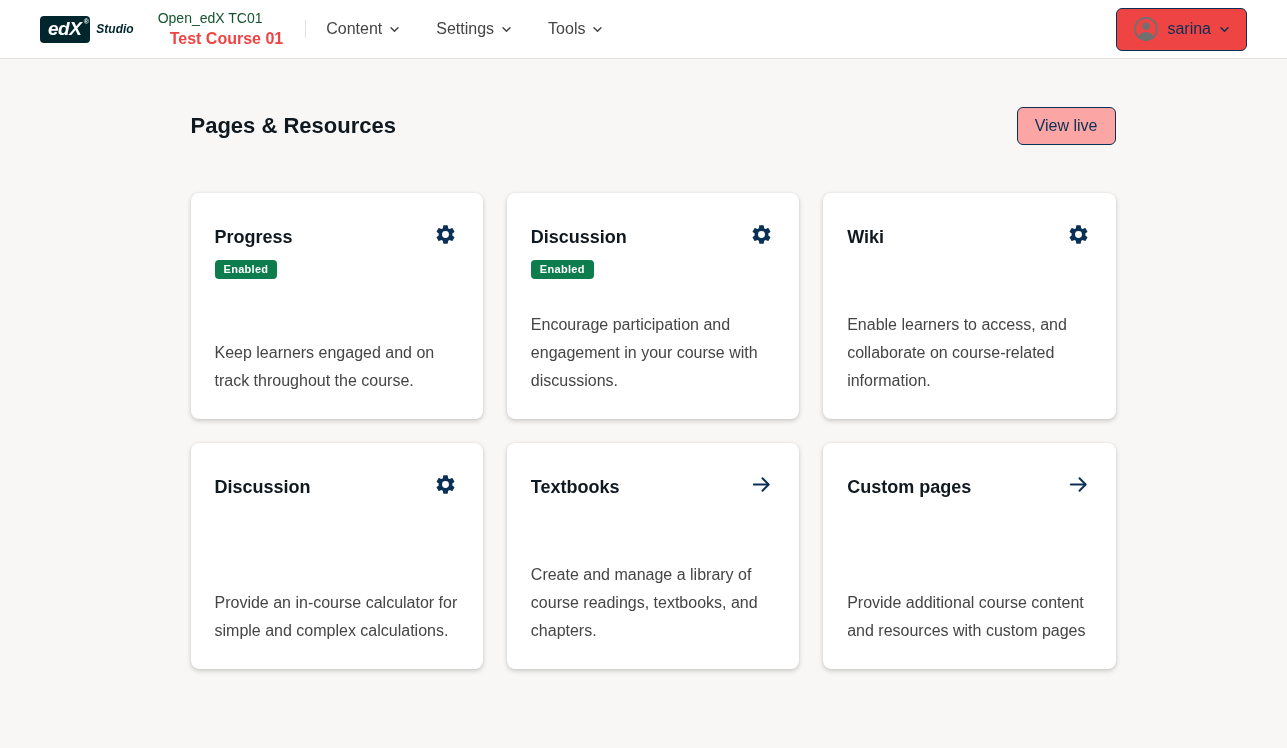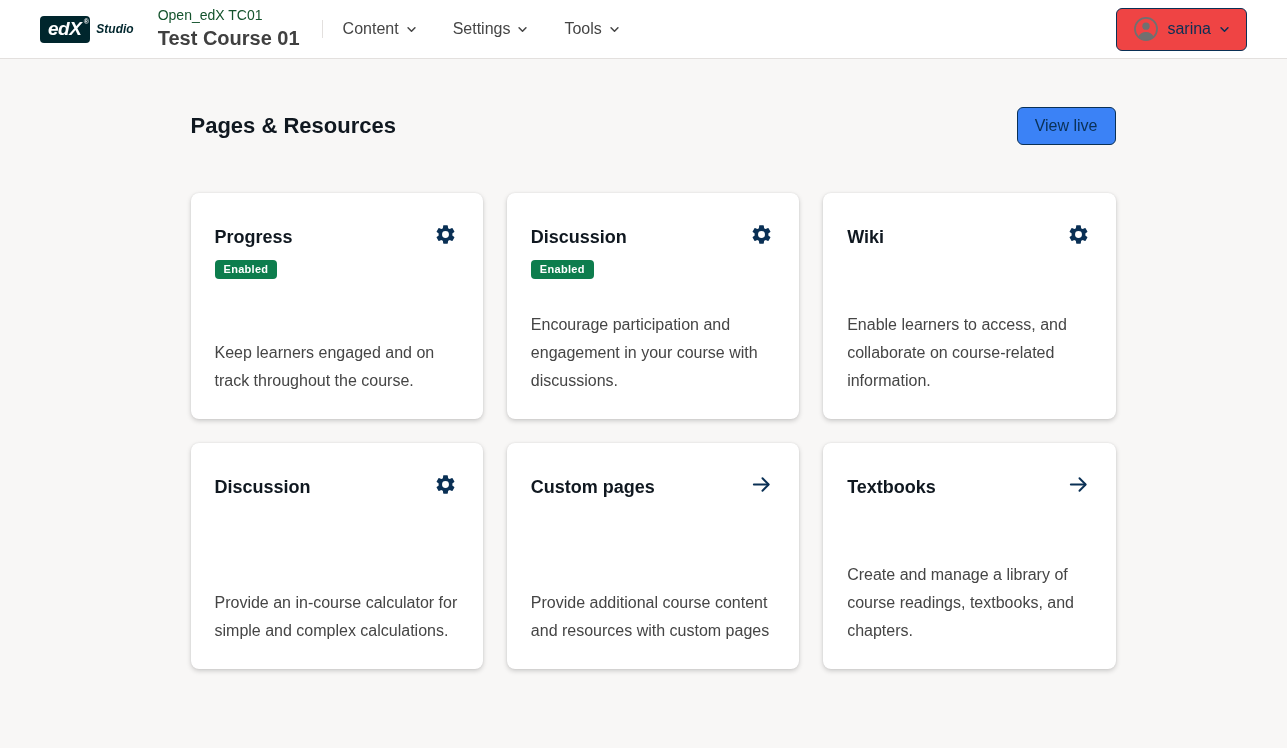--- a/index.html
+++ b/index.html
@@ -48,21 +48,21 @@
     font-size: 12px;
     color: #00262D;
   }
   .course-info {
     margin-left: 24px;
     display: flex; flex-direction: column; justify-content: center;
     line-height: 1.35;
     cursor: pointer;
   }
   .course-org { font-size: 14px; color: #14532d; }
-  .course-title { font-size: 20px; font-weight: 700; color: #404040; }
+  .course-title { font-size: 16px; font-weight: 700; color: #ef4444; margin-left: 12px; }
 
   .main-nav {
     margin-left: 22px;
     border-left: 1px solid #E3E0DE;
     display: flex; align-items: center;
     gap: 36px;
     padding-left: 20px;
   }
   .nav-item {
     display: flex; align-items: center; gap: 7px;
@@ -97,21 +97,21 @@
   }
   .title-row {
     padding-top: 48px;
     display: flex; align-items: center; justify-content: space-between;
   }
   .page-title { font-size: 22px; font-weight: 700; color: #101820; }
   .view-live-btn {
     font-family: inherit;
     font-size: 16px;
     color: #0A3055;
-    background: #3b82f6;
+    background: #fca5a5;
     border: 1px solid #0A3055;
     border-radius: 6px;
     padding: 9px 17px;
     cursor: pointer;
   }
 
   .cards-grid {
     margin-top: 48px;
     display: grid;
     grid-template-columns: repeat(3, 1fr);
@@ -262,38 +262,38 @@
           <svg viewBox="0 0 24 24" fill="#0A3055">
               <path d="M19.14 12.94c.04-.3.06-.61.06-.94 0-.32-.02-.64-.07-.94l2.03-1.58a.49.49 0 0 0 .12-.61l-1.92-3.32a.49.49 0 0 0-.59-.22l-2.39.96c-.5-.38-1.03-.7-1.62-.94l-.36-2.54a.48.48 0 0 0-.48-.41h-3.84c-.24 0-.43.17-.47.41l-.36 2.54c-.59.24-1.13.57-1.62.94l-2.39-.96a.49.49 0 0 0-.59.22L2.74 8.87c-.12.21-.08.47.12.61l2.03 1.58c-.05.3-.09.63-.09.94s.02.64.07.94l-2.03 1.58a.49.49 0 0 0-.12.61l1.92 3.32c.12.22.37.29.59.22l2.39-.96c.5.38 1.03.7 1.62.94l.36 2.54c.05.24.24.41.48.41h3.84c.24 0 .44-.17.47-.41l.36-2.54c.59-.24 1.13-.56 1.62-.94l2.39.96c.22.08.47 0 .59-.22l1.92-3.32a.49.49 0 0 0-.12-.61l-2.01-1.58zM12 15.6A3.6 3.6 0 1 1 12 8.4a3.6 3.6 0 0 1 0 7.2z"></path>
             </svg>
         </button>
       </div>
       <p class="card-desc">Provide an in-course calculator for simple and complex calculations.</p>
     </div>
 
     <div class="card">
       <div class="card-head">
-        <span class="card-title">Custom pages</span>
+        <span class="card-title">Textbooks</span>
         <button class="card-icon-btn">
           <svg viewBox="0 0 24 24" fill="none" stroke="#0A3055" stroke-width="2" stroke-linecap="round" stroke-linejoin="round">
               <line x1="4" y1="12" x2="19" y2="12"></line>
               <polyline points="13,5.5 19.5,12 13,18.5"></polyline>
             </svg>
         </button>
       </div>
-      <p class="card-desc">Provide additional course content and resources with custom pages</p>
-    </div>
-
-    <div class="card">
-      <div class="card-head">
-        <span class="card-title">Textbooks</span>
+      <p class="card-desc">Create and manage a library of course readings, textbooks, and chapters.</p>
+    </div>
+
+    <div class="card">
+      <div class="card-head">
+        <span class="card-title">Custom pages</span>
         <button class="card-icon-btn">
           <svg viewBox="0 0 24 24" fill="none" stroke="#0A3055" stroke-width="2" stroke-linecap="round" stroke-linejoin="round">
               <line x1="4" y1="12" x2="19" y2="12"></line>
               <polyline points="13,5.5 19.5,12 13,18.5"></polyline>
             </svg>
         </button>
       </div>
-      <p class="card-desc">Create and manage a library of course readings, textbooks, and chapters.</p>
+      <p class="card-desc">Provide additional course content and resources with custom pages</p>
     </div>
 
   </div>
 </main>
 
 </body></html>

